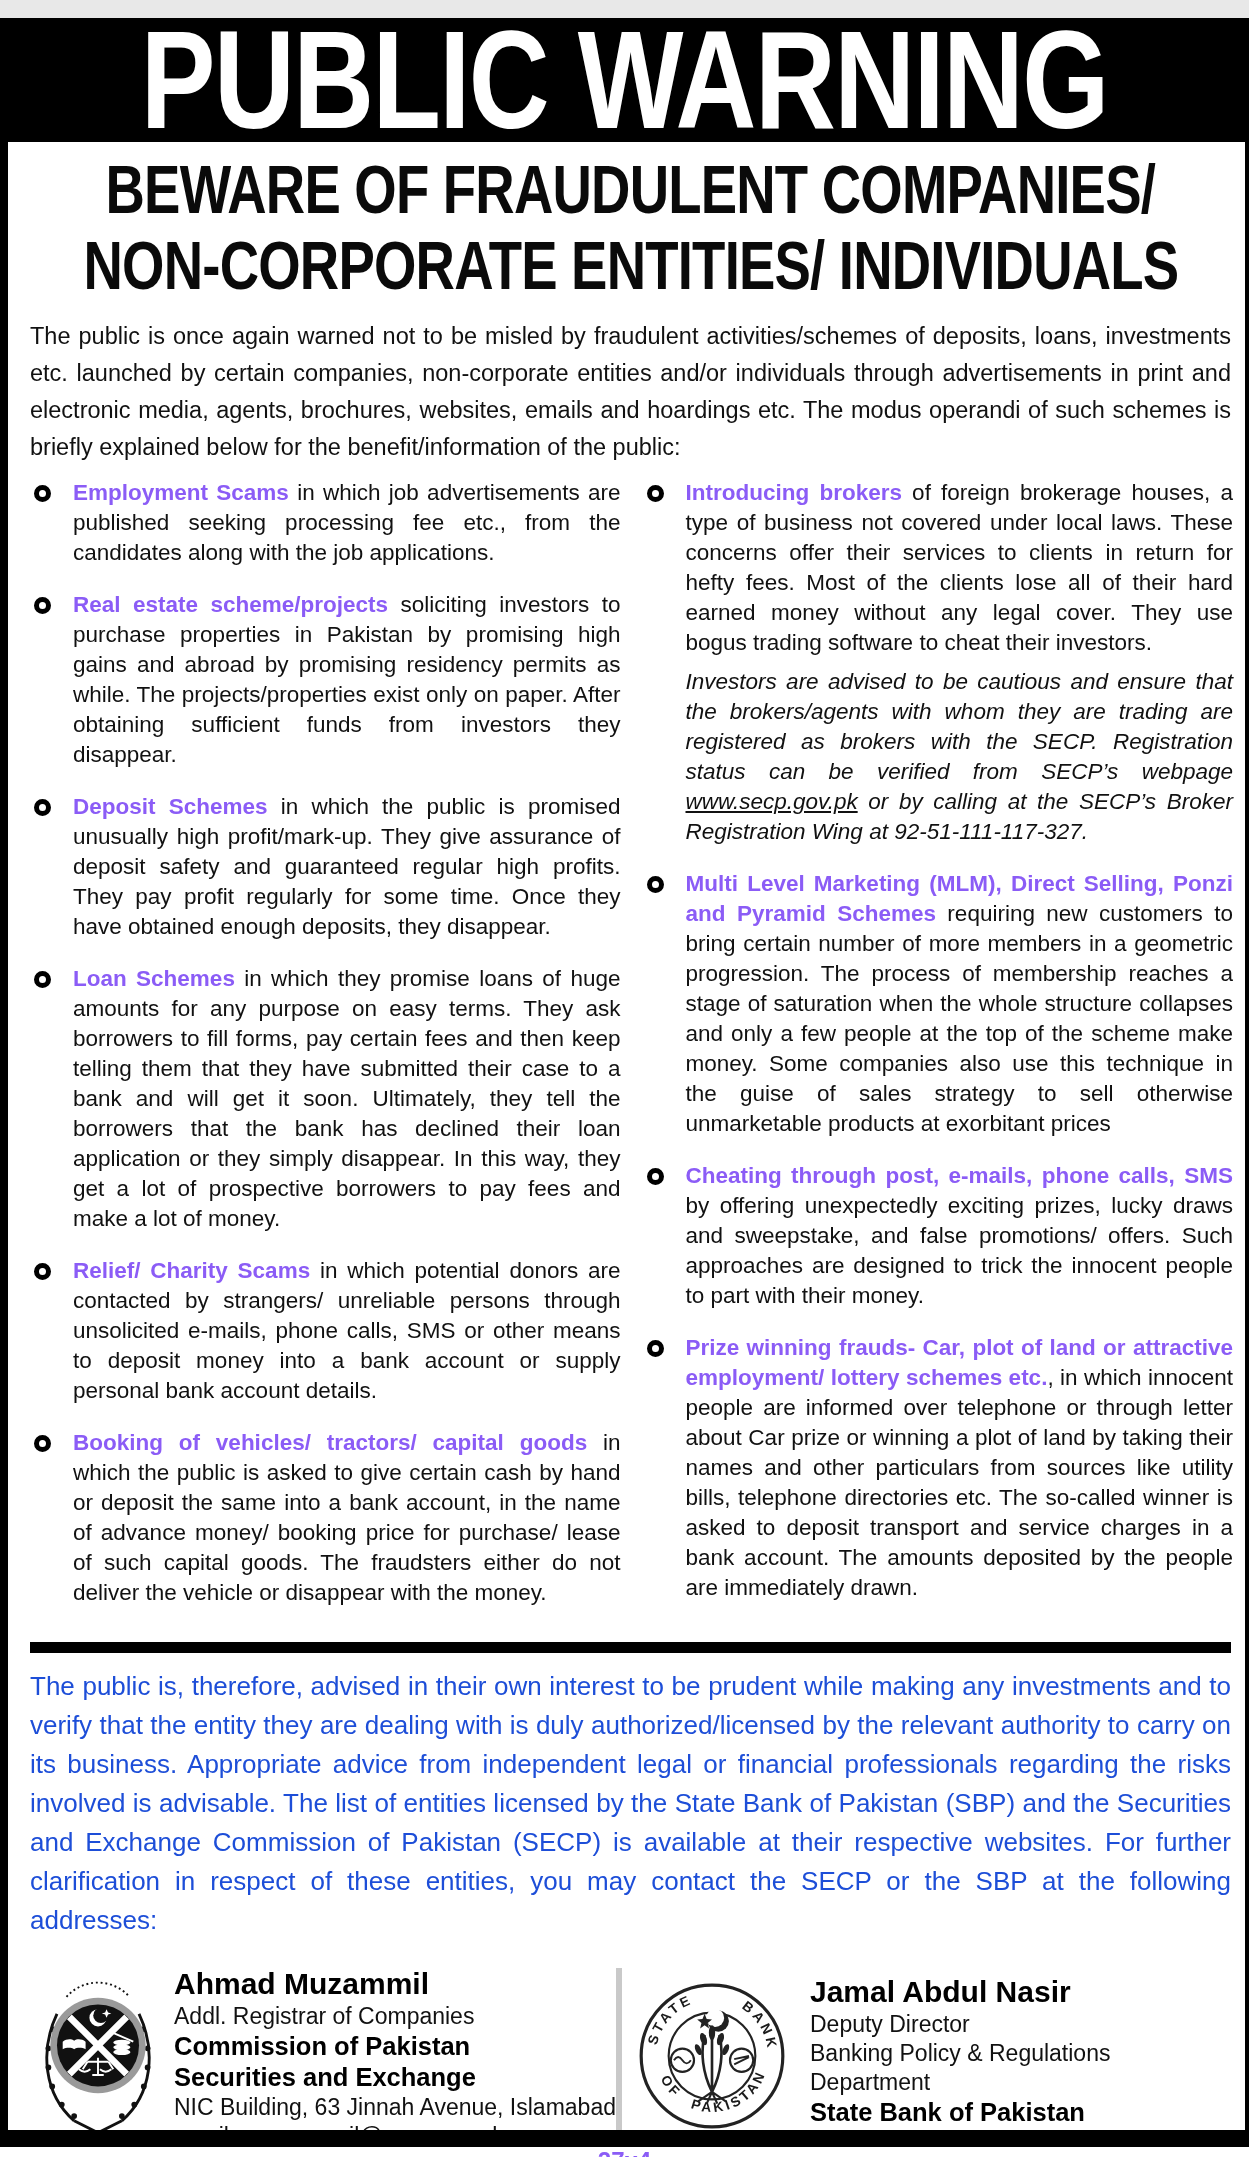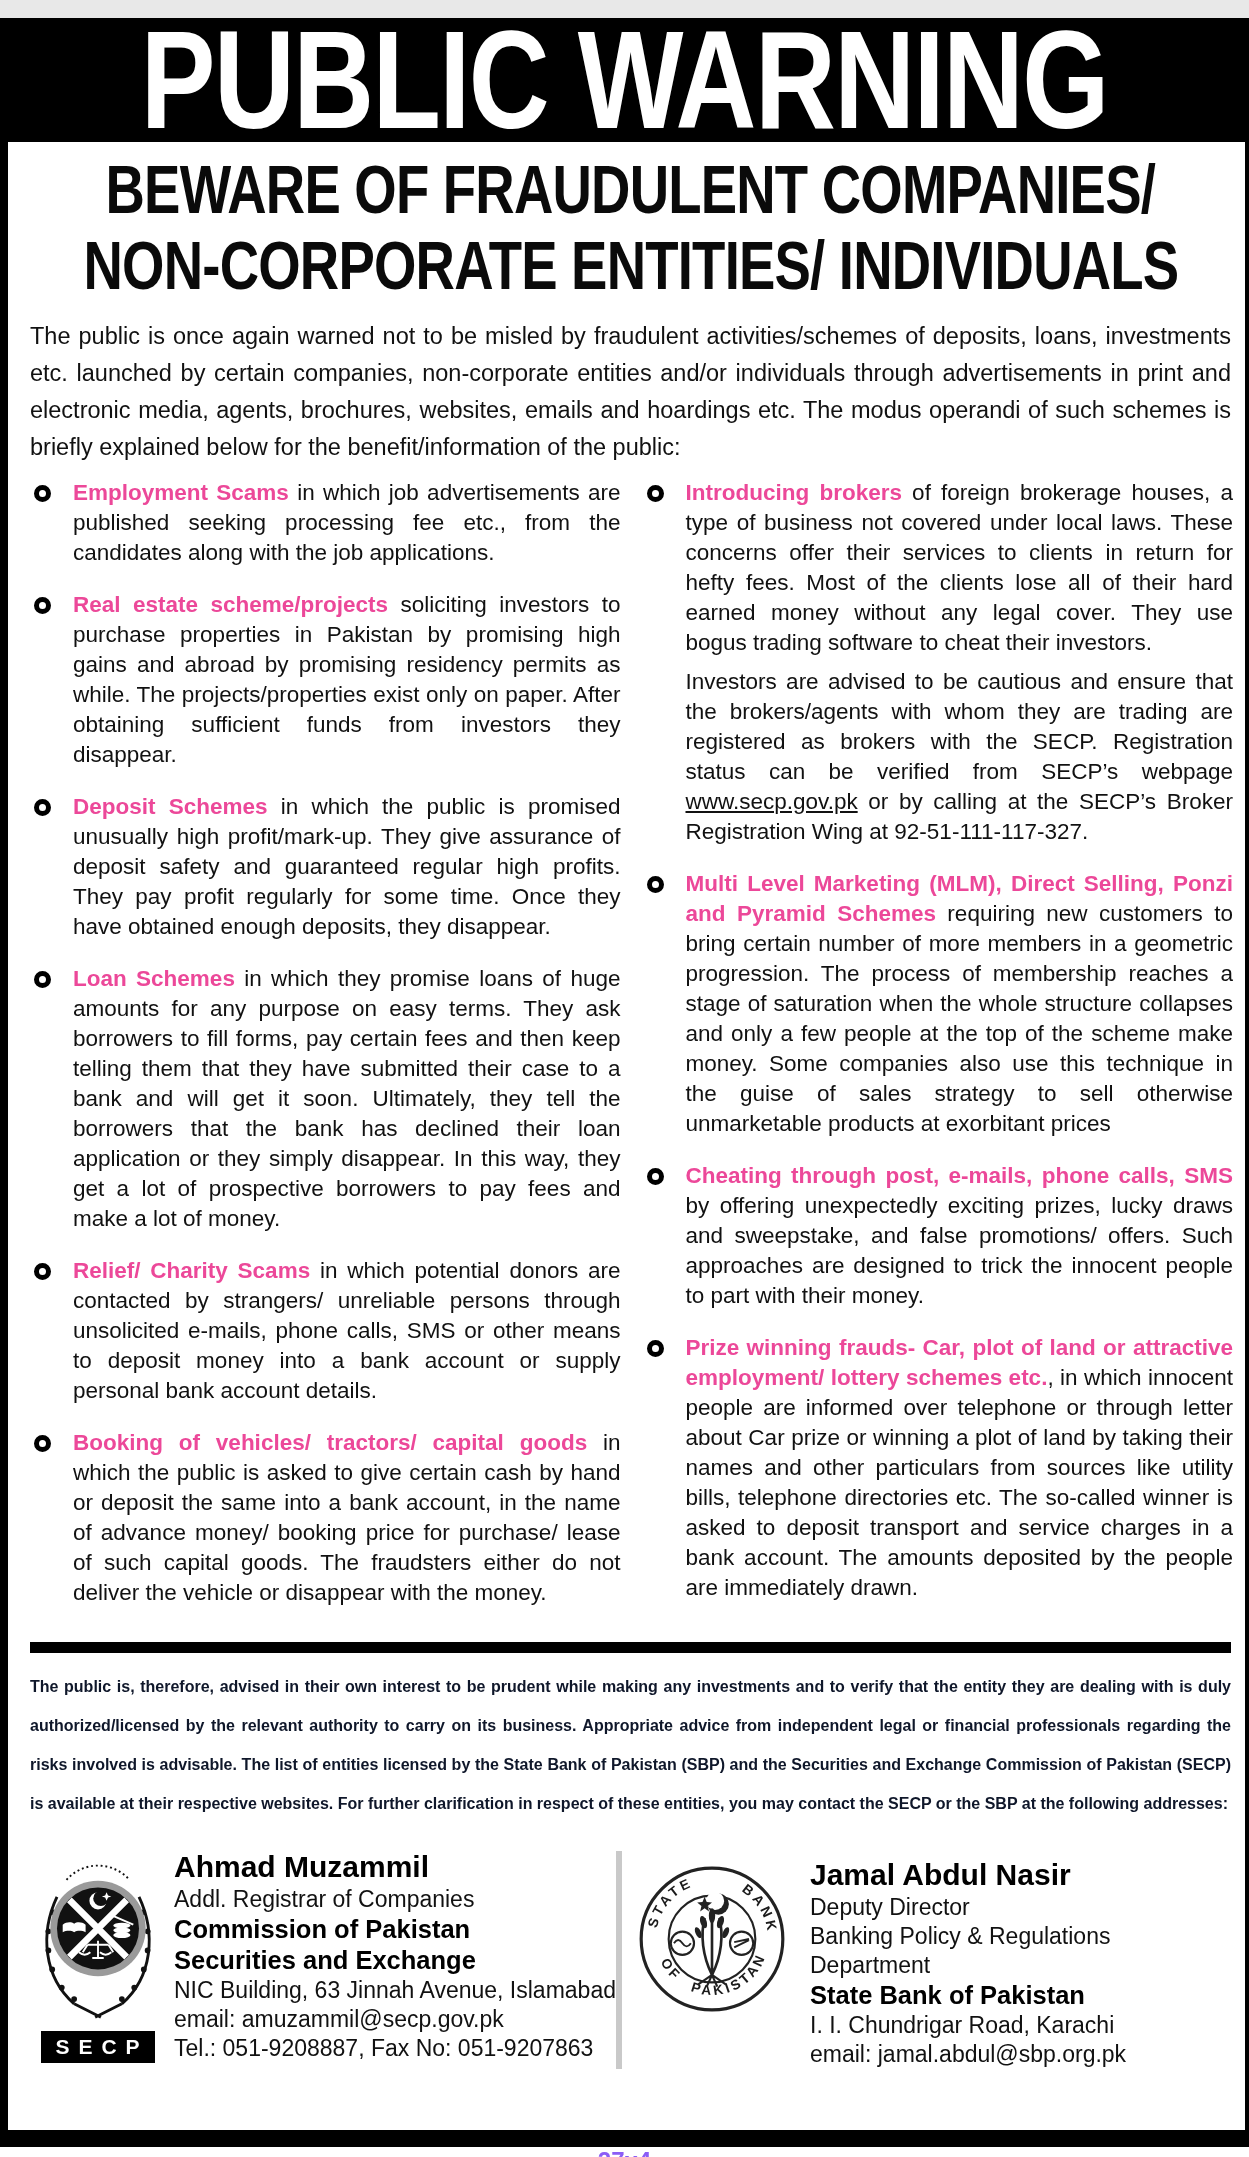--- a/index.html
+++ b/index.html
@@ -37,26 +37,26 @@
   
   .columns { display: flex; gap: 20px; margin-top: 12px; }
   .col { flex: 1 1 0; }
   .item { display: flex; margin-bottom: 22px; }
   .bullet {
     flex: 0 0 17px; width: 17px; height: 17px; margin: 7px 0 0 6px;
     border: 5px solid #000; border-radius: 50%;
   }
   .itext { flex: 1 1 auto; margin-left: 22px; }
   .p { font-size: 22.5px; line-height: 30px; text-align: justify; color: #111; }
-  .p b { color: #ec4899; }
-  .extra { margin-top: 9px; }
+  .p b { color: #8b5cf6; }
+  .extra { margin-top: 9px; font-style: italic; }
   .link { text-decoration: underline; }
   
   .thick-rule { height: 11px; background: #000; margin: 12px 2px 0 2px; }
-  .advice { margin: 14px 2px 0 2px; font-size: 16px; line-height: 39px; text-align: justify; color: #0f172a; font-weight: bold; }
+  .advice { margin: 14px 2px 0 2px; font-size: 26px; line-height: 39px; text-align: justify; color: #1d4ed8; }
   .contacts { display: flex; margin-top: 24px; align-items: stretch; }
   .contact { display: flex; }
   .contact-secp { width: 588px; flex: 0 0 588px; padding-left: 8px; }
   .vdivider { flex: 0 0 6px; width: 6px; background: #c9c9c9; margin-top: 4px; height: 218px; }
   .contact-sbp { flex: 1 1 auto; padding-left: 16px; }
   .logo-col { display: flex; flex-direction: column; align-items: center; }
   .secp-plate {
     background: #000; color: #ffffff; font-weight: bold; font-size: 21px;
     letter-spacing: 9px; padding: 4px 6px 4px 14px; margin-top: 2px;
   }

